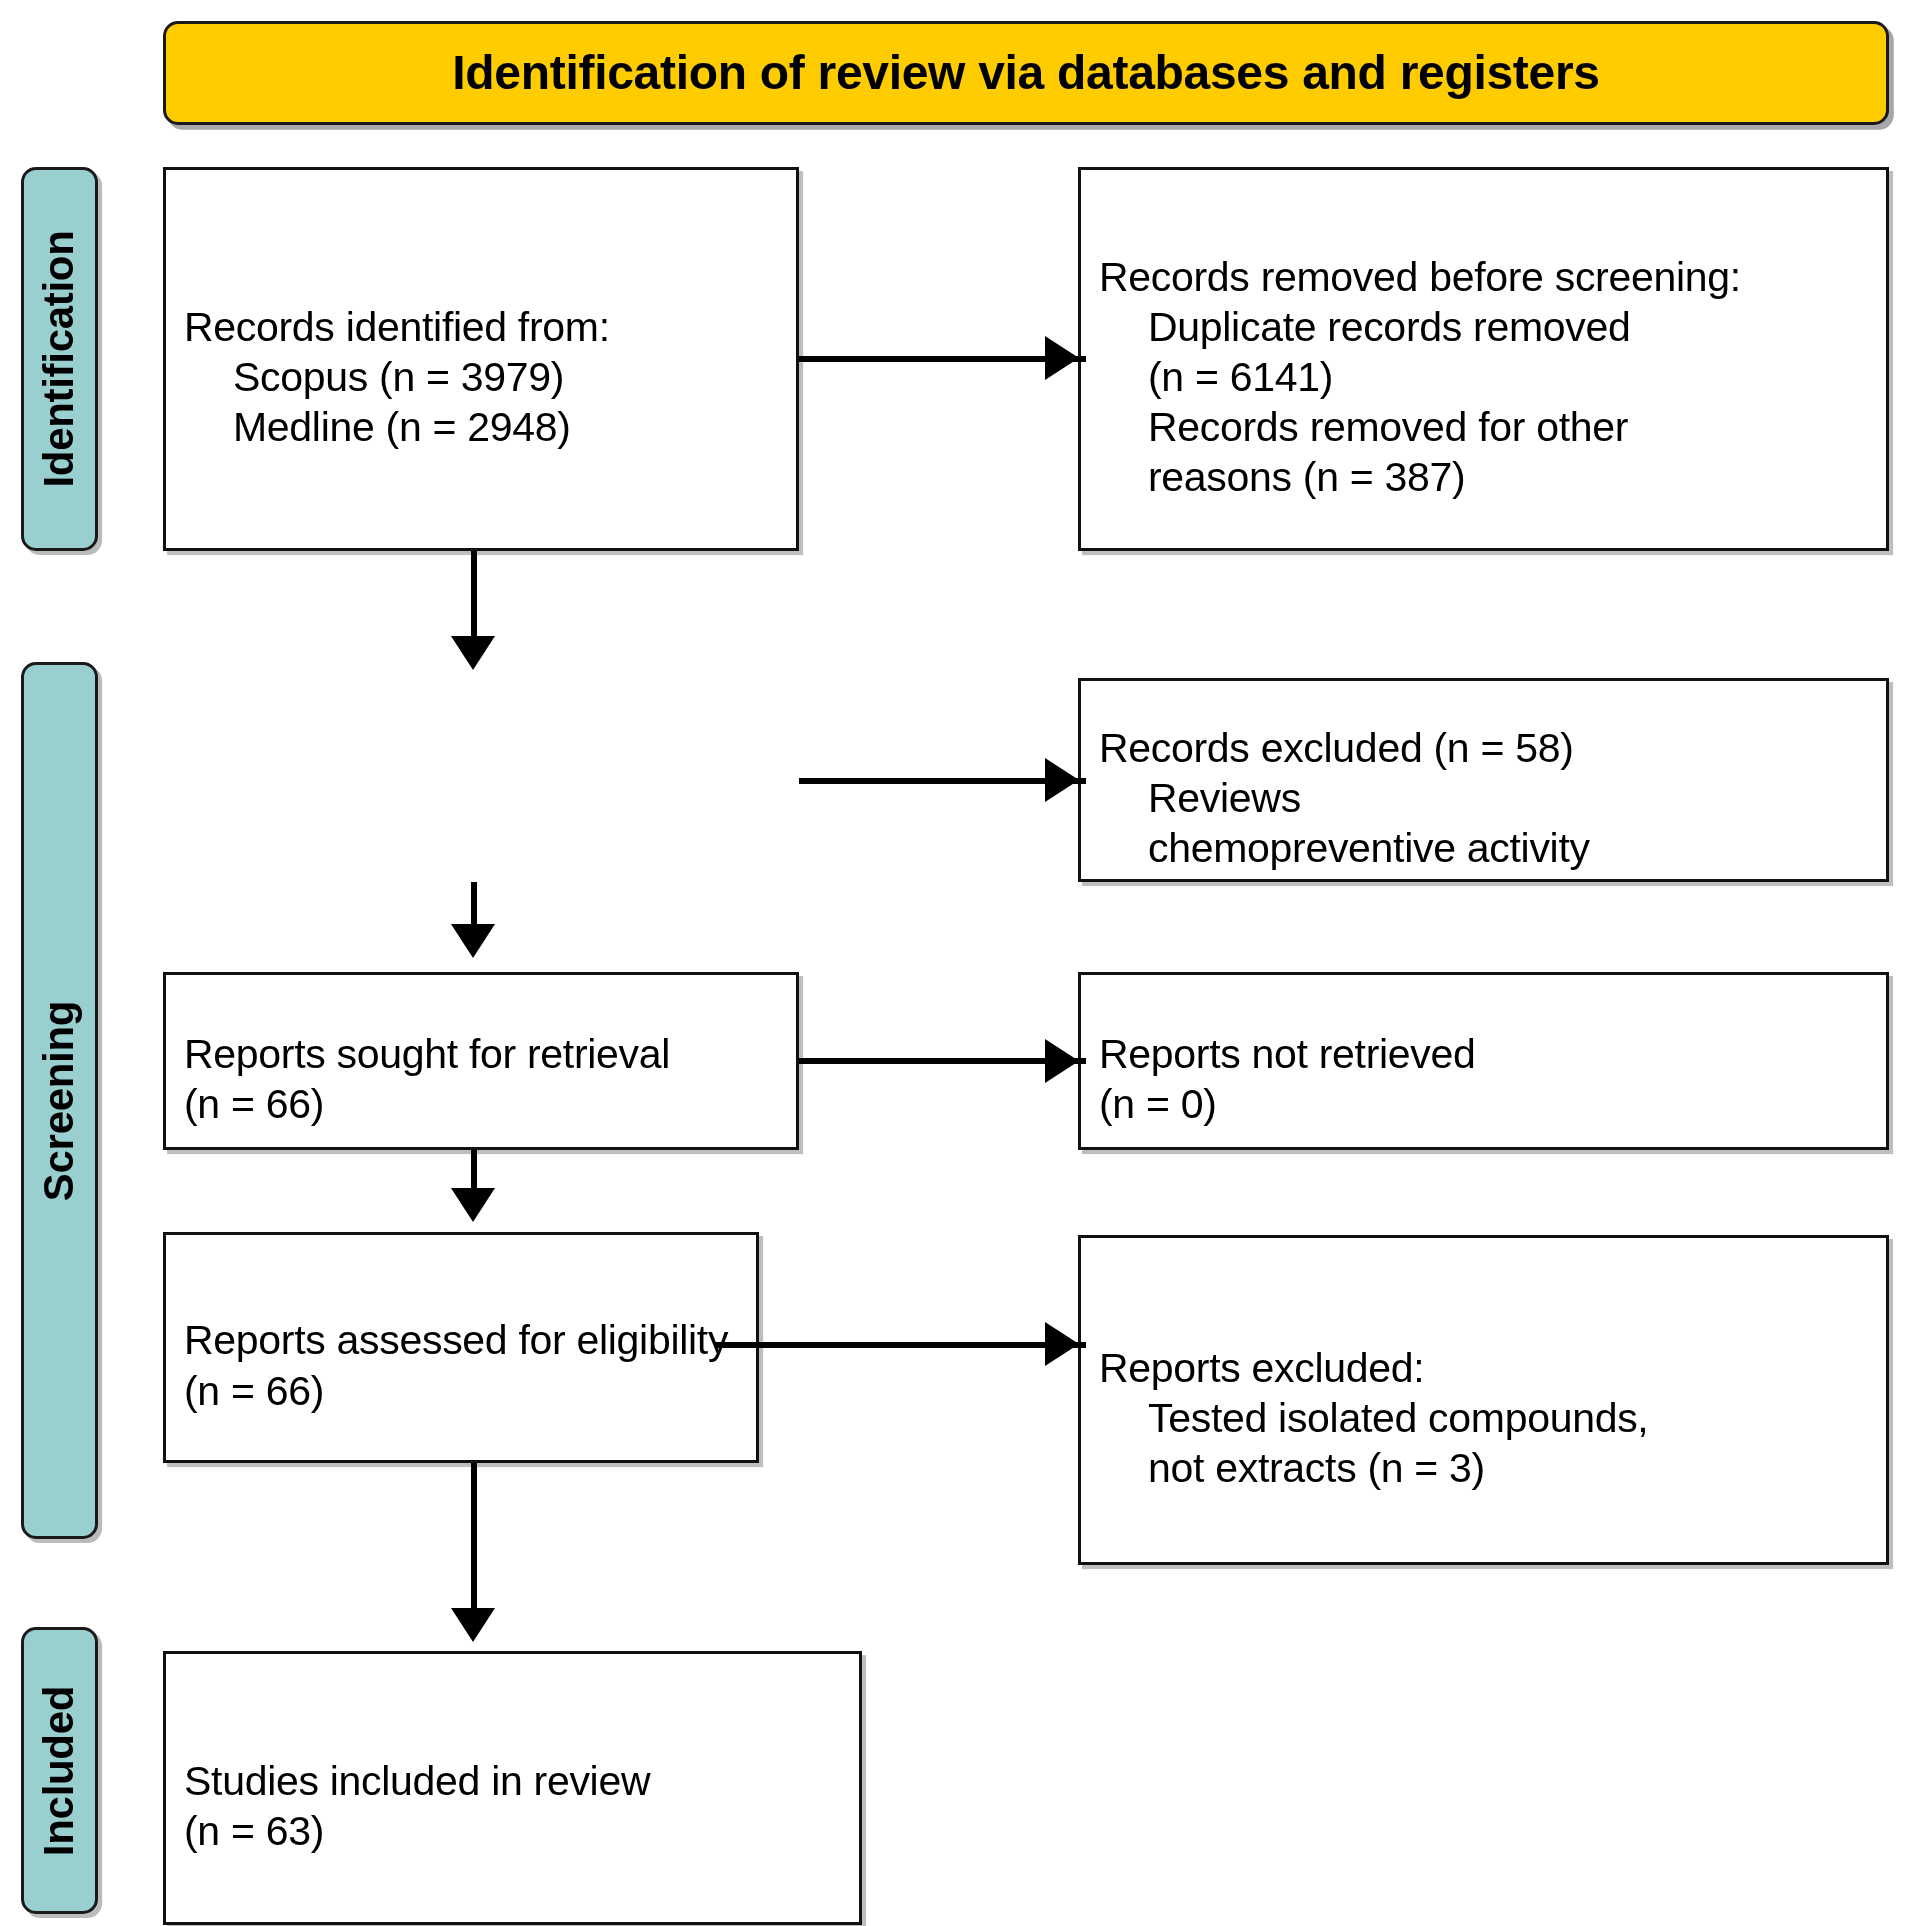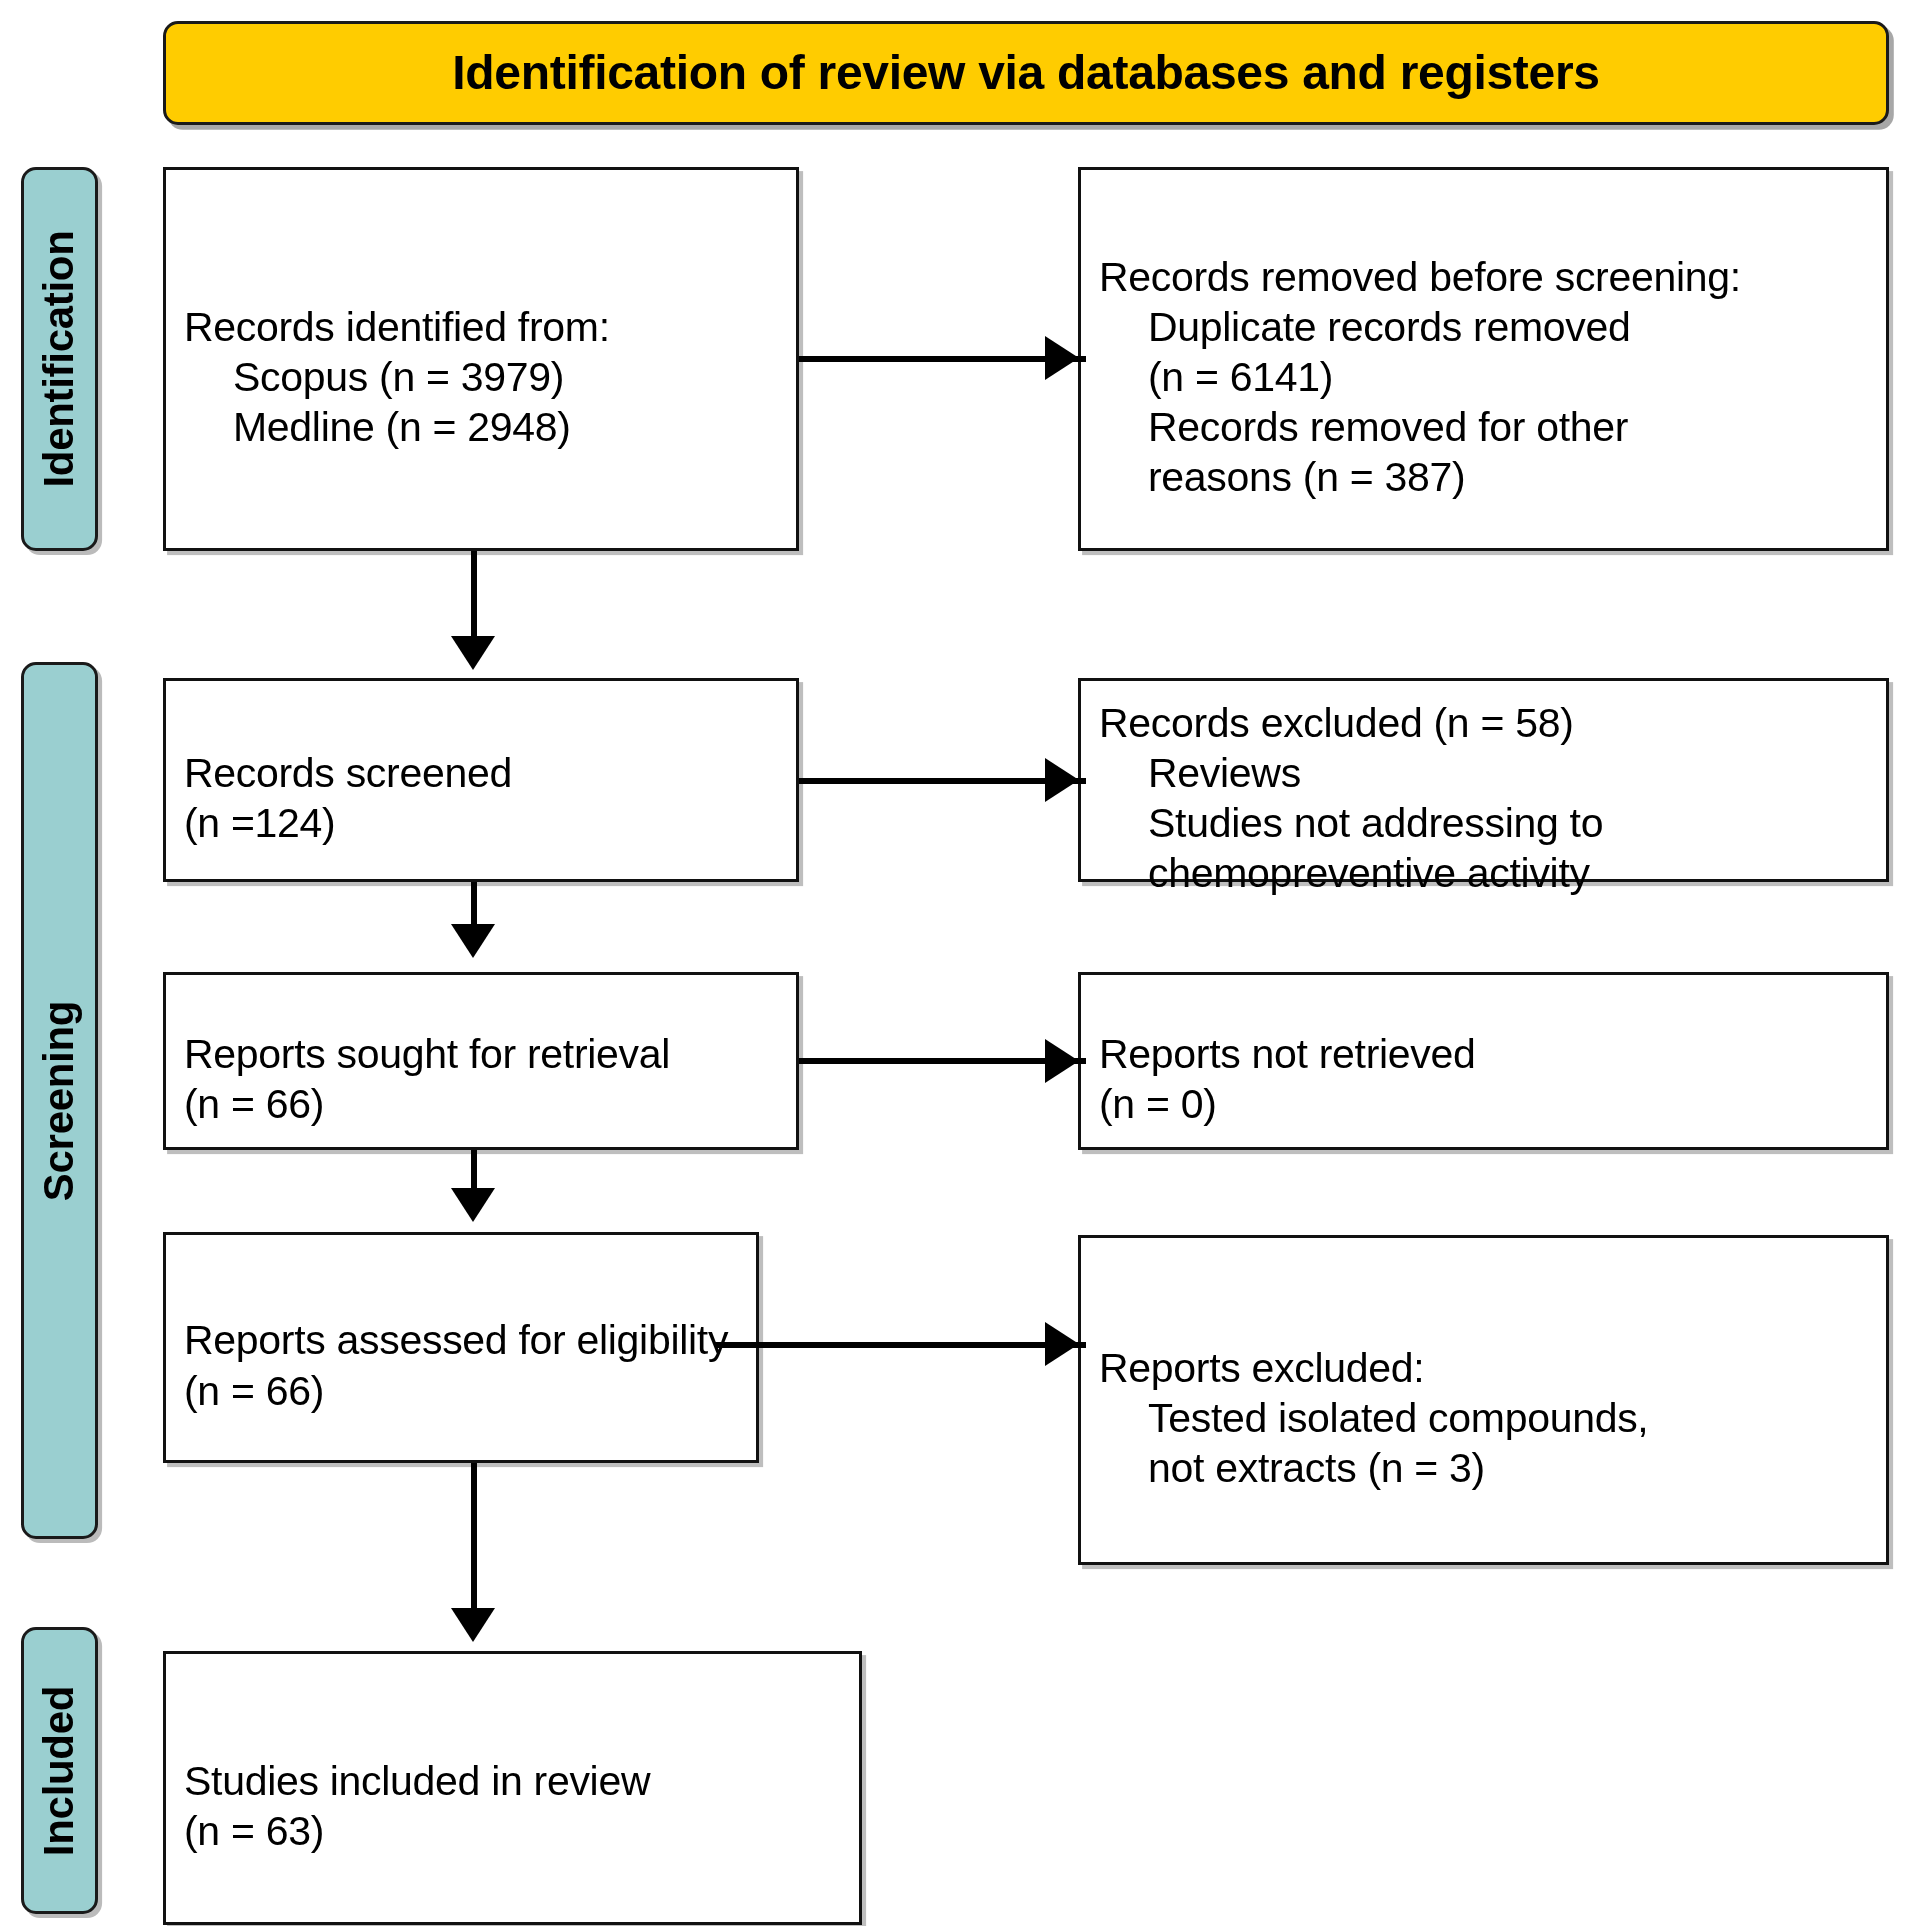--- a/index.html
+++ b/index.html
@@ -172,32 +172,25 @@
   <div class="flow-box" id="box-removed">
     <div class="body">
       <div class="line">Records removed before screening:</div>
       <div class="line indent">Duplicate records removed</div>
       <div class="line indent">(n = 6141)</div>
       <div class="line indent">Records removed for other</div>
       <div class="line indent">reasons (n = 387)</div>
     </div>
   </div>
 
-  <div class="flow-box" id="box-screened">
-    <div class="body">
-      <div class="line">Records screened</div>
-      <div class="line">(n =124)</div>
-    </div>
-  </div>
 
   <div class="flow-box" id="box-excluded">
     <div class="body">
       <div class="line">Records excluded (n = 58)</div>
       <div class="line indent">Reviews</div>
-      <div class="line indent">Studies not addressing to</div>
       <div class="line indent">chemopreventive activity</div>
     </div>
   </div>
 
   <div class="flow-box" id="box-sought">
     <div class="body">
       <div class="line">Reports sought for retrieval</div>
       <div class="line">(n = 66)</div>
     </div>
   </div>

